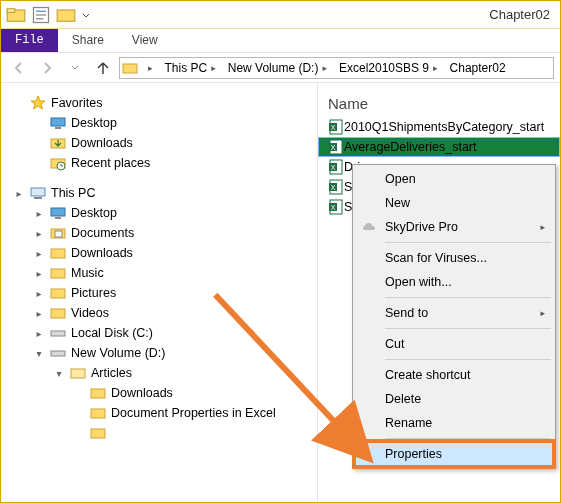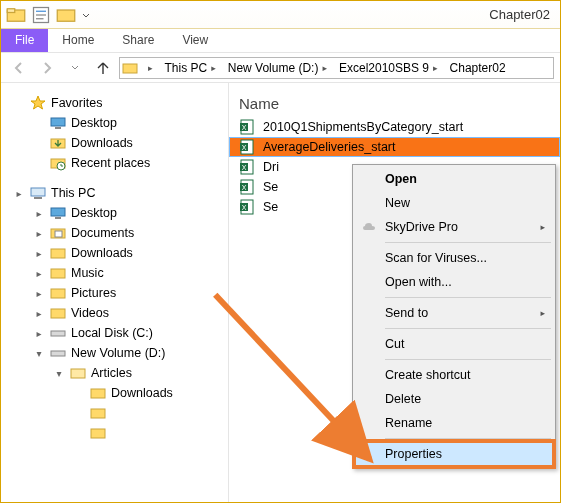--- a/index.html
+++ b/index.html
@@ -3,44 +3,44 @@
 <meta charset="utf-8">
 <style>
   * { box-sizing: border-box; font-family: "Segoe UI", Tahoma, sans-serif; }
   body { margin: 0; background: #fff; font-size: 12px; color: #000; width:561px; height:503px; overflow:hidden; position:relative; border:1px solid #d9a300; }
   .titlebar { height:28px; background:linear-gradient(#fff,#fefdfa); border-bottom:1px solid #e8d89e; display:flex; align-items:center; padding:0 4px; }
   .titlebar .qat { display:flex; gap:3px; align-items:center; }
   .qicon { width:22px; height:22px; display:flex; align-items:center; justify-content:center; border:1px solid transparent; border-radius:2px; }
   .titlebar .title { margin-left:auto; padding-right:6px; font-size:13px; color:#333; }
   .ribbon { height:24px; border-bottom:1px solid #e5e5e5; display:flex; align-items:stretch; }
   .ribbon .tab { padding:4px 14px; font-size:12px; color:#444; cursor:pointer; }
-  .ribbon .tab.file { background:#8b5cf6; color:#fff; }
+  .ribbon .tab.file { background:#4c1d95; color:#fff;font-family:Liberation Mono, monospace; }
   .addrbar { height:30px; display:flex; align-items:center; padding:0 6px; gap:4px; border-bottom:1px solid #e5e5e5; }
   .navbtn { width:24px; height:24px; border-radius:2px; display:flex; align-items:center; justify-content:center; color:#888; }
   .navbtn.enabled { color:#000; }
   .addr { flex:1; height:22px; border:1px solid #b8b8b8; display:flex; align-items:center; padding:0 2px; gap:0; background:#fff; }
   .crumb { padding:0 6px; height:100%; display:flex; align-items:center; cursor:pointer; font-size:12px; }
   .crumb .chev { margin-left:4px; font-size:9px; color:#555; }
   .content { display:flex; height:calc(100% - 28px - 24px - 30px); }
-  .tree { width:228px; border-right:1px solid #e5e5e5; padding:10px 0 4px 4px; overflow:hidden; }
+  .tree { width:317px; border-right:1px solid #e5e5e5; padding:10px 0 4px 4px; overflow:hidden; }
   .tree ul { list-style:none; margin:0; padding:0 0 0 20px; }
   .tree > ul { padding-left:8px; }
   .tree li { padding:2px 0; white-space:nowrap; display:flex; align-items:center; gap:5px; font-size:12.5px; }
   .tree li .exp { width:12px; color:#666; font-size:10px; text-align:center; }
   .tree li.group-gap { height:10px; }
   .ico { width:16px; height:16px; display:inline-flex; align-items:center; justify-content:center; }
   .ico svg { width:16px; height:16px; }
   .filepane { flex:1; padding:8px 0 0 0; position:relative; }
   .colhdr { padding:4px 10px; color:#444; font-size:15px; border-bottom:1px solid transparent; }
-  .row { display:flex; align-items:center; gap:8px; padding:2px 6px 2px 10px; font-size:12.5px; height:20px; }
-  .row.sel { background:#f97316; border:1px solid #7abdff; padding:1px 5px 1px 9px; }
+  .row { display:flex; align-items:center; gap:0; padding:2px 6px 2px 10px; font-size:12.5px; height:20px; }
+  .row.sel { background:#15803d; border:1px solid #7abdff; padding:1px 5px 1px 9px; }
   .ctxmenu { position:absolute; left:351px; top:163px; width:204px; background:#f0f0f0; border:1px solid #a0a0a0; box-shadow:2px 2px 4px rgba(0,0,0,0.25); padding:2px; }
   .ctxmenu .mi { display:flex; align-items:center; height:24px; padding:0 24px 0 30px; position:relative; font-size:12.5px; }
   .ctxmenu .mi .arr { position:absolute; right:8px; font-size:9px; color:#555; }
-  .ctxmenu .mi.bold { font-weight:bold; }
+  .ctxmenu .mi.bold { font-weight:normal; }
   .ctxmenu .sep { height:1px; background:#d0d0d0; margin:3px 2px 3px 30px; }
   .ctxmenu .mi .mico { position:absolute; left:6px; width:16px; height:16px; display:flex; align-items:center; justify-content:center; }
   .ctxmenu .mi.highlight { outline:4px solid #ed7d31; outline-offset:-1px; background:#cde8ff; z-index:2; }
   .arrow-overlay { position:absolute; pointer-events:none; left:0; top:0; width:100%; height:100%; z-index:5; }
 </style>
 </head>
 <body>
 
 <div class="titlebar">
   <div class="qat">
@@ -67,21 +67,20 @@
       <svg viewBox="0 0 10 16" width="10">
           <path d="M2 7 L5 10 L8 7" fill="none" stroke="#555"></path>
         </svg>
     </div>
   </div>
   <div class="title">Chapter02</div>
 </div>
 
 <div class="ribbon">
   <div class="tab file">File</div>
-  <div class="tab">Home</div>
   <div class="tab">Share</div>
   <div class="tab">View</div>
 </div>
 
 <div class="addrbar">
   <div class="navbtn">
       <svg width="16" height="16" viewBox="0 0 16 16">
         <path d="M10 3 L5 8 L10 13" fill="none" stroke="#bbb" stroke-width="2"></path>
       </svg>
     </div>
@@ -279,20 +278,21 @@
                 </span>
                 <span>Downloads</span>
               </li>
             <li>
                 <span class="exp"></span>
                 <span class="ico">
                   <svg viewBox="0 0 16 16">
                     <rect x="1" y="4" width="14" height="9" fill="#ffd96a" stroke="#caa53b"></rect>
                   </svg>
                 </span>
+                <span>Document Properties in Excel</span>
               </li>
             <li>
                 <span class="exp"></span>
                 <span class="ico">
                   <svg viewBox="0 0 16 16">
                     <rect x="1" y="4" width="14" height="9" fill="#ffd96a" stroke="#caa53b"></rect>
                   </svg>
                 </span>
               </li>
           </ul>

